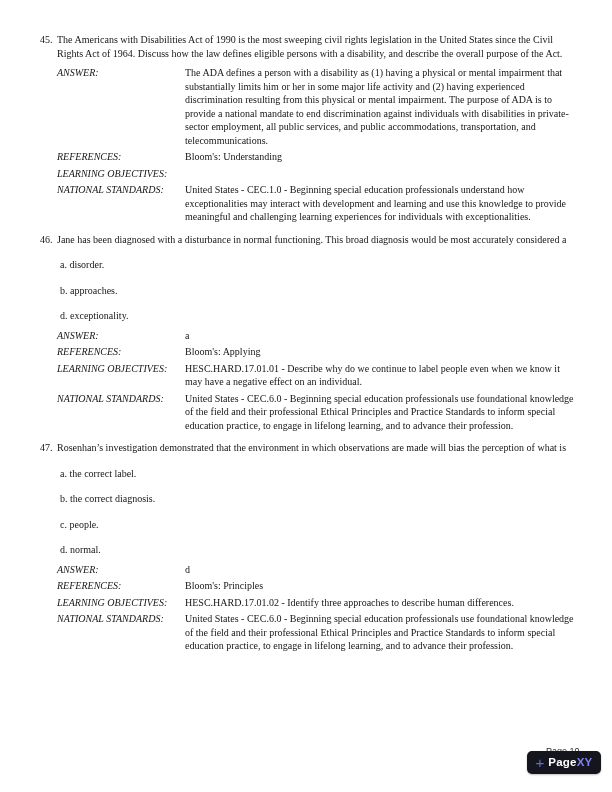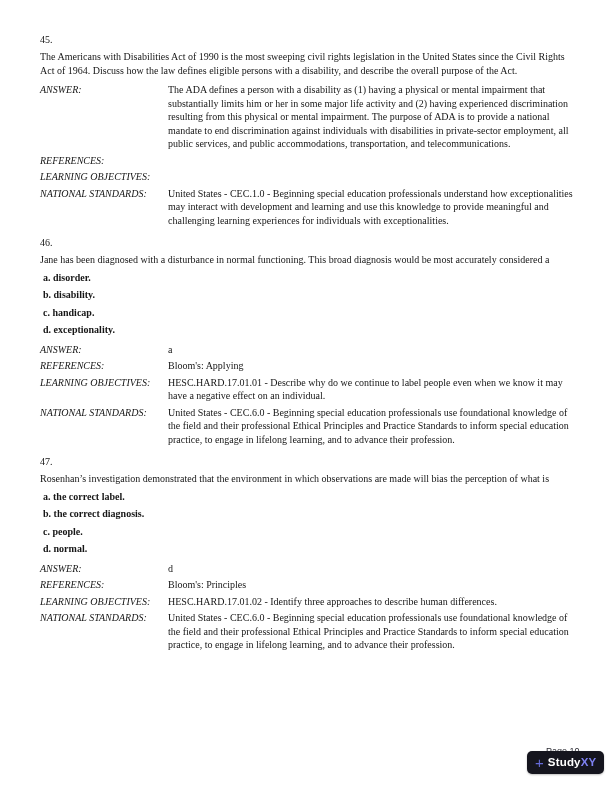--- a/index.html
+++ b/index.html
@@ -3,25 +3,25 @@
 <meta charset="utf-8">
 <style>
   * { margin:0; padding:0; box-sizing:border-box; }
   html, body { background:#ffffff; }
   body {
     width:612px; height:792px; position:relative; overflow:hidden;
     font-family:"Liberation Serif","DejaVu Serif",serif;
     font-size:10px; line-height:13.5px; color:#161616;
   }
   .content { position:absolute; left:40px; top:33px; width:535px; }
-  .question { display:flex; margin-bottom:9px;flex-direction:column; }
+  .question { display:flex; margin-bottom:9px; }
   .q-num { width:17px; flex:0 0 17px; }
   .q-body { flex:1; min-width:0; }
   .q-options { padding-left:3px; }
-  .q-option { margin-top:4px;font-weight:bold; }
+  .q-option { margin-top:12px; }
   .meta { margin-top:6px; }
   .meta-row { display:flex; margin-top:3px; }
   .meta-label { width:128px; flex:0 0 128px; font-style:italic; }
   .meta-value { flex:1; min-width:0; }
   .page-number {
     position:absolute; left:546px; top:745px;
     font-family:"Liberation Sans",sans-serif; font-size:9px; color:#2b2b33;
   }
   .badge {
     position:absolute; left:527px; top:751px; height:23px; min-width:74px;
@@ -51,40 +51,40 @@
     <span class="q-num">45.</span>
     <div class="q-body">
       <p class="q-text">The Americans with Disabilities Act of 1990 is the most sweeping civil rights legislation in the United States since the Civil Rights Act of 1964. Discuss how the law defines eligible persons with a disability, and describe the overall purpose of the Act.</p>
       <div class="meta">
         <div class="meta-row">
           <span class="meta-label">ANSWER:</span>
           <span class="meta-value">The ADA defines a person with a disability as (1) having a physical or mental impairment that substantially limits him or her in some major life activity and (2) having experienced discrimination resulting from this physical or mental impairment. The purpose of ADA is to provide a national mandate to end discrimination against individuals with disabilities in private-sector employment, all public services, and public accommodations, transportation, and telecommunications.</span>
         </div>
         <div class="meta-row">
           <span class="meta-label">REFERENCES:</span>
+          <span class="meta-value">Bloom's: Understanding</span>
         </div>
         <div class="meta-row">
           <span class="meta-label">LEARNING OBJECTIVES:</span>
         </div>
         <div class="meta-row">
           <span class="meta-label">NATIONAL STANDARDS:</span>
           <span class="meta-value">United States - CEC.1.0 - Beginning special education professionals understand how exceptionalities may interact with development and learning and use this knowledge to provide meaningful and challenging learning experiences for individuals with exceptionalities.</span>
         </div>
       </div>
     </div>
   </article>
 
   <article class="question">
     <span class="q-num">46.</span>
     <div class="q-body">
       <p class="q-text">Jane has been diagnosed with a disturbance in normal functioning. This broad diagnosis would be most accurately considered a</p>
       <div class="q-options">
         <div class="q-option">a. disorder.</div>
-        <div class="q-option">b. disability.</div>
-        <div class="q-option">c. handicap.</div>
+        <div class="q-option">b. approaches.</div>
         <div class="q-option">d. exceptionality.</div>
       </div>
       <div class="meta">
         <div class="meta-row">
           <span class="meta-label">ANSWER:</span>
           <span class="meta-value">a</span>
         </div>
         <div class="meta-row">
           <span class="meta-label">REFERENCES:</span>
           <span class="meta-value">Bloom's: Applying</span>
@@ -131,14 +131,14 @@
       </div>
     </div>
   </article>
 
 </div>
 
 <div class="page-number">Page 10</div>
 
 <div class="badge">
   <span class="badge-plus">+</span>
-  <span class="badge-name"><span class="study">Study</span><span class="xy">XY</span></span>
+  <span class="badge-name"><span class="study">Page</span><span class="xy">XY</span></span>
 </div>
 
 </body></html>

